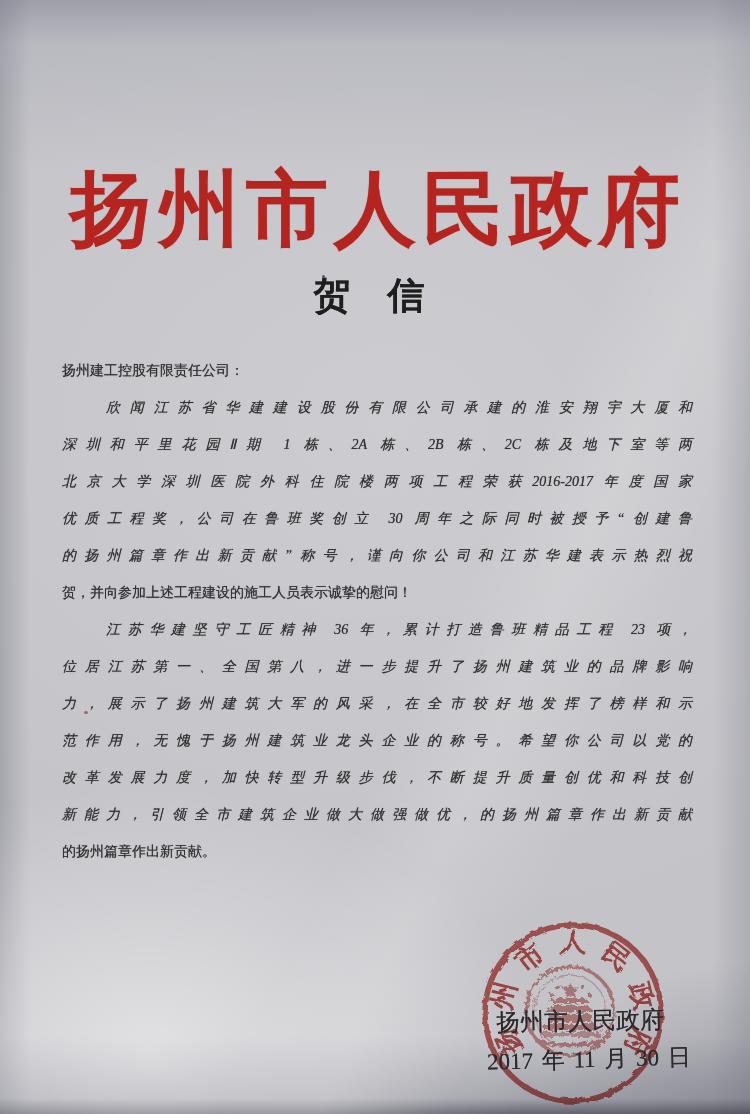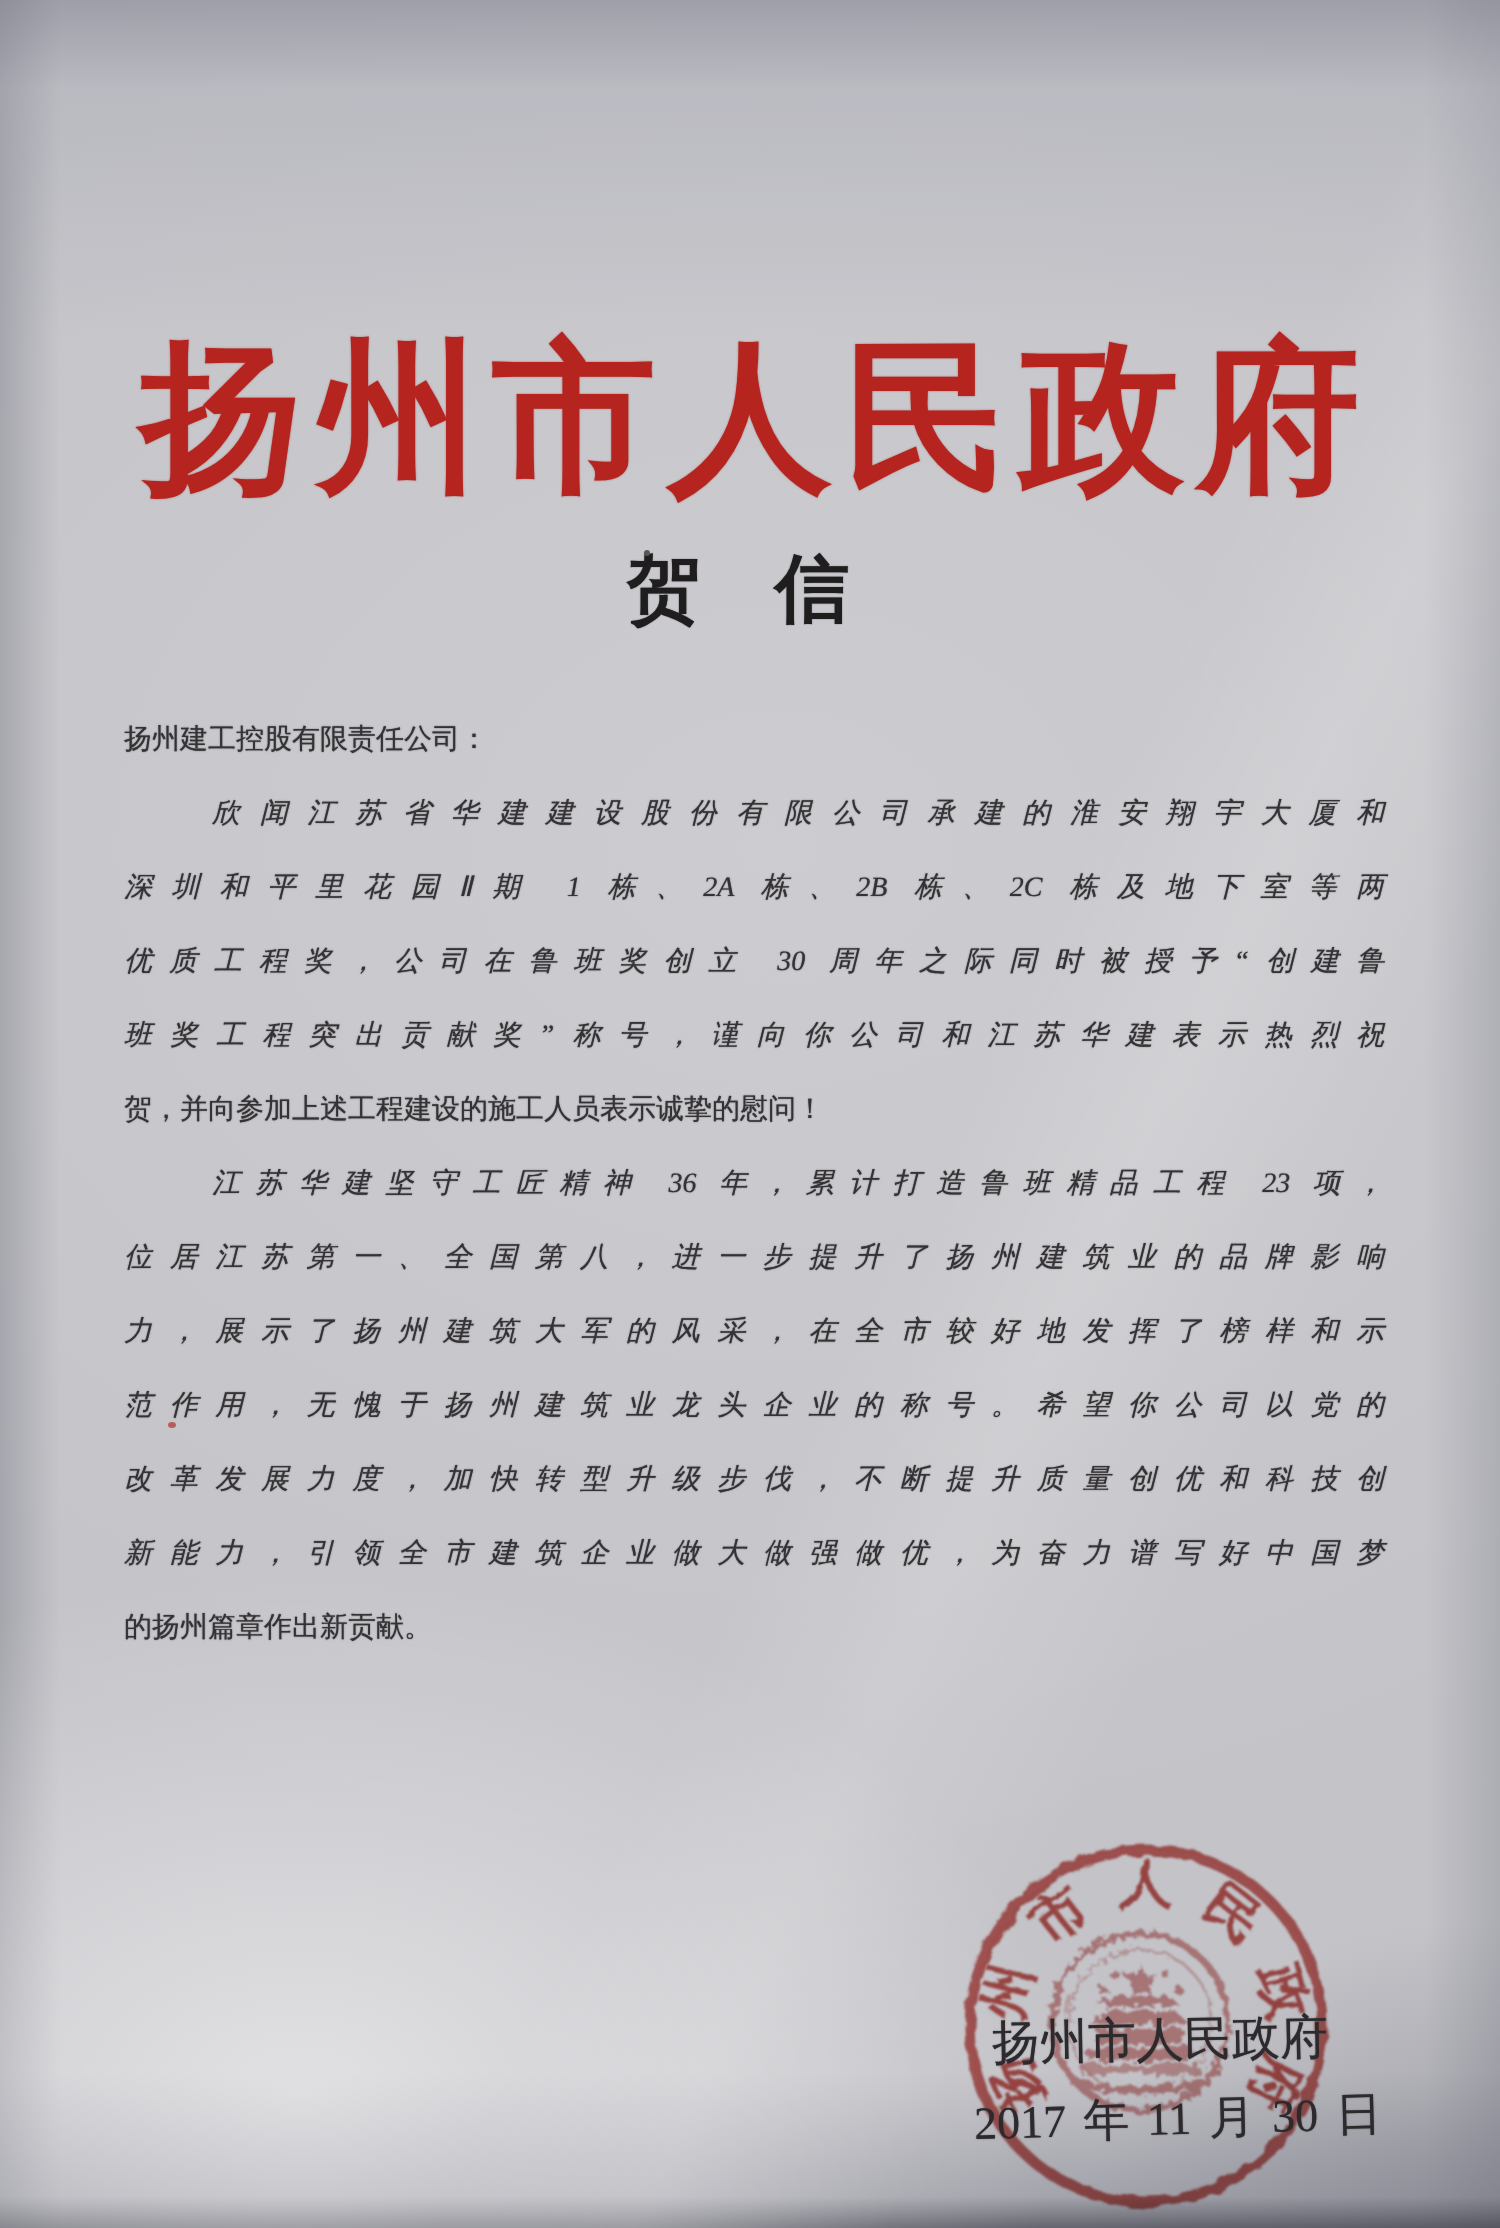--- a/index.html
+++ b/index.html
@@ -69,29 +69,30 @@
 <div class="photo">
 
   <h1 class="org">扬州市人民政府</h1>
 
   <h2 class="doctype">贺　信</h2>
 
   <div class="letter-body">
       <div class="line">扬州建工控股有限责任公司：</div>
       <div class="line j i">欣闻江苏省华建建设股份有限公司承建的淮安翔宇大厦和</div>
       <div class="line j">深圳和平里花园Ⅱ期 1 栋、2A 栋、2B 栋、2C 栋及地下室等两</div>
+      <div class="line j">北京大学深圳医院外科住院楼两项工程荣获2016-2017年度国家</div>
       <div class="line j">优质工程奖，公司在鲁班奖创立 30 周年之际同时被授予“创建鲁</div>
-      <div class="line j">班奖工程突出贡献奖”称号，谨向你公司和江苏华建表示热烈祝</div>
+      <div class="line j">的扬州篇章作出新贡献”称号，谨向你公司和江苏华建表示热烈祝</div>
       <div class="line">贺，并向参加上述工程建设的施工人员表示诚挚的慰问！</div>
       <div class="line j i">江苏华建坚守工匠精神 36 年，累计打造鲁班精品工程 23 项，</div>
       <div class="line j">位居江苏第一、全国第八，进一步提升了扬州建筑业的品牌影响</div>
       <div class="line j">力，展示了扬州建筑大军的风采，在全市较好地发挥了榜样和示</div>
       <div class="line j">范作用，无愧于扬州建筑业龙头企业的称号。希望你公司以党的</div>
       <div class="line j">改革发展力度，加快转型升级步伐，不断提升质量创优和科技创</div>
-      <div class="line j">新能力，引领全市建筑企业做大做强做优，为奋力谱写好中国梦</div>
+      <div class="line j">新能力，引领全市建筑企业做大做强做优，的扬州篇章作出新贡献</div>
       <div class="line">的扬州篇章作出新贡献。</div>
     </div>
 
   <svg class="seal" viewBox="0 0 192 192">
     <defs>
       <filter id="mottle" x="-25%" y="-25%" width="150%" height="150%">
         <feTurbulence type="fractalNoise" baseFrequency="0.22" numOctaves="3" seed="7" result="n"></feTurbulence>
         <feDisplacementMap in="SourceGraphic" in2="n" scale="7"></feDisplacementMap>
         <feGaussianBlur stdDeviation="0.45"></feGaussianBlur>
       </filter>

